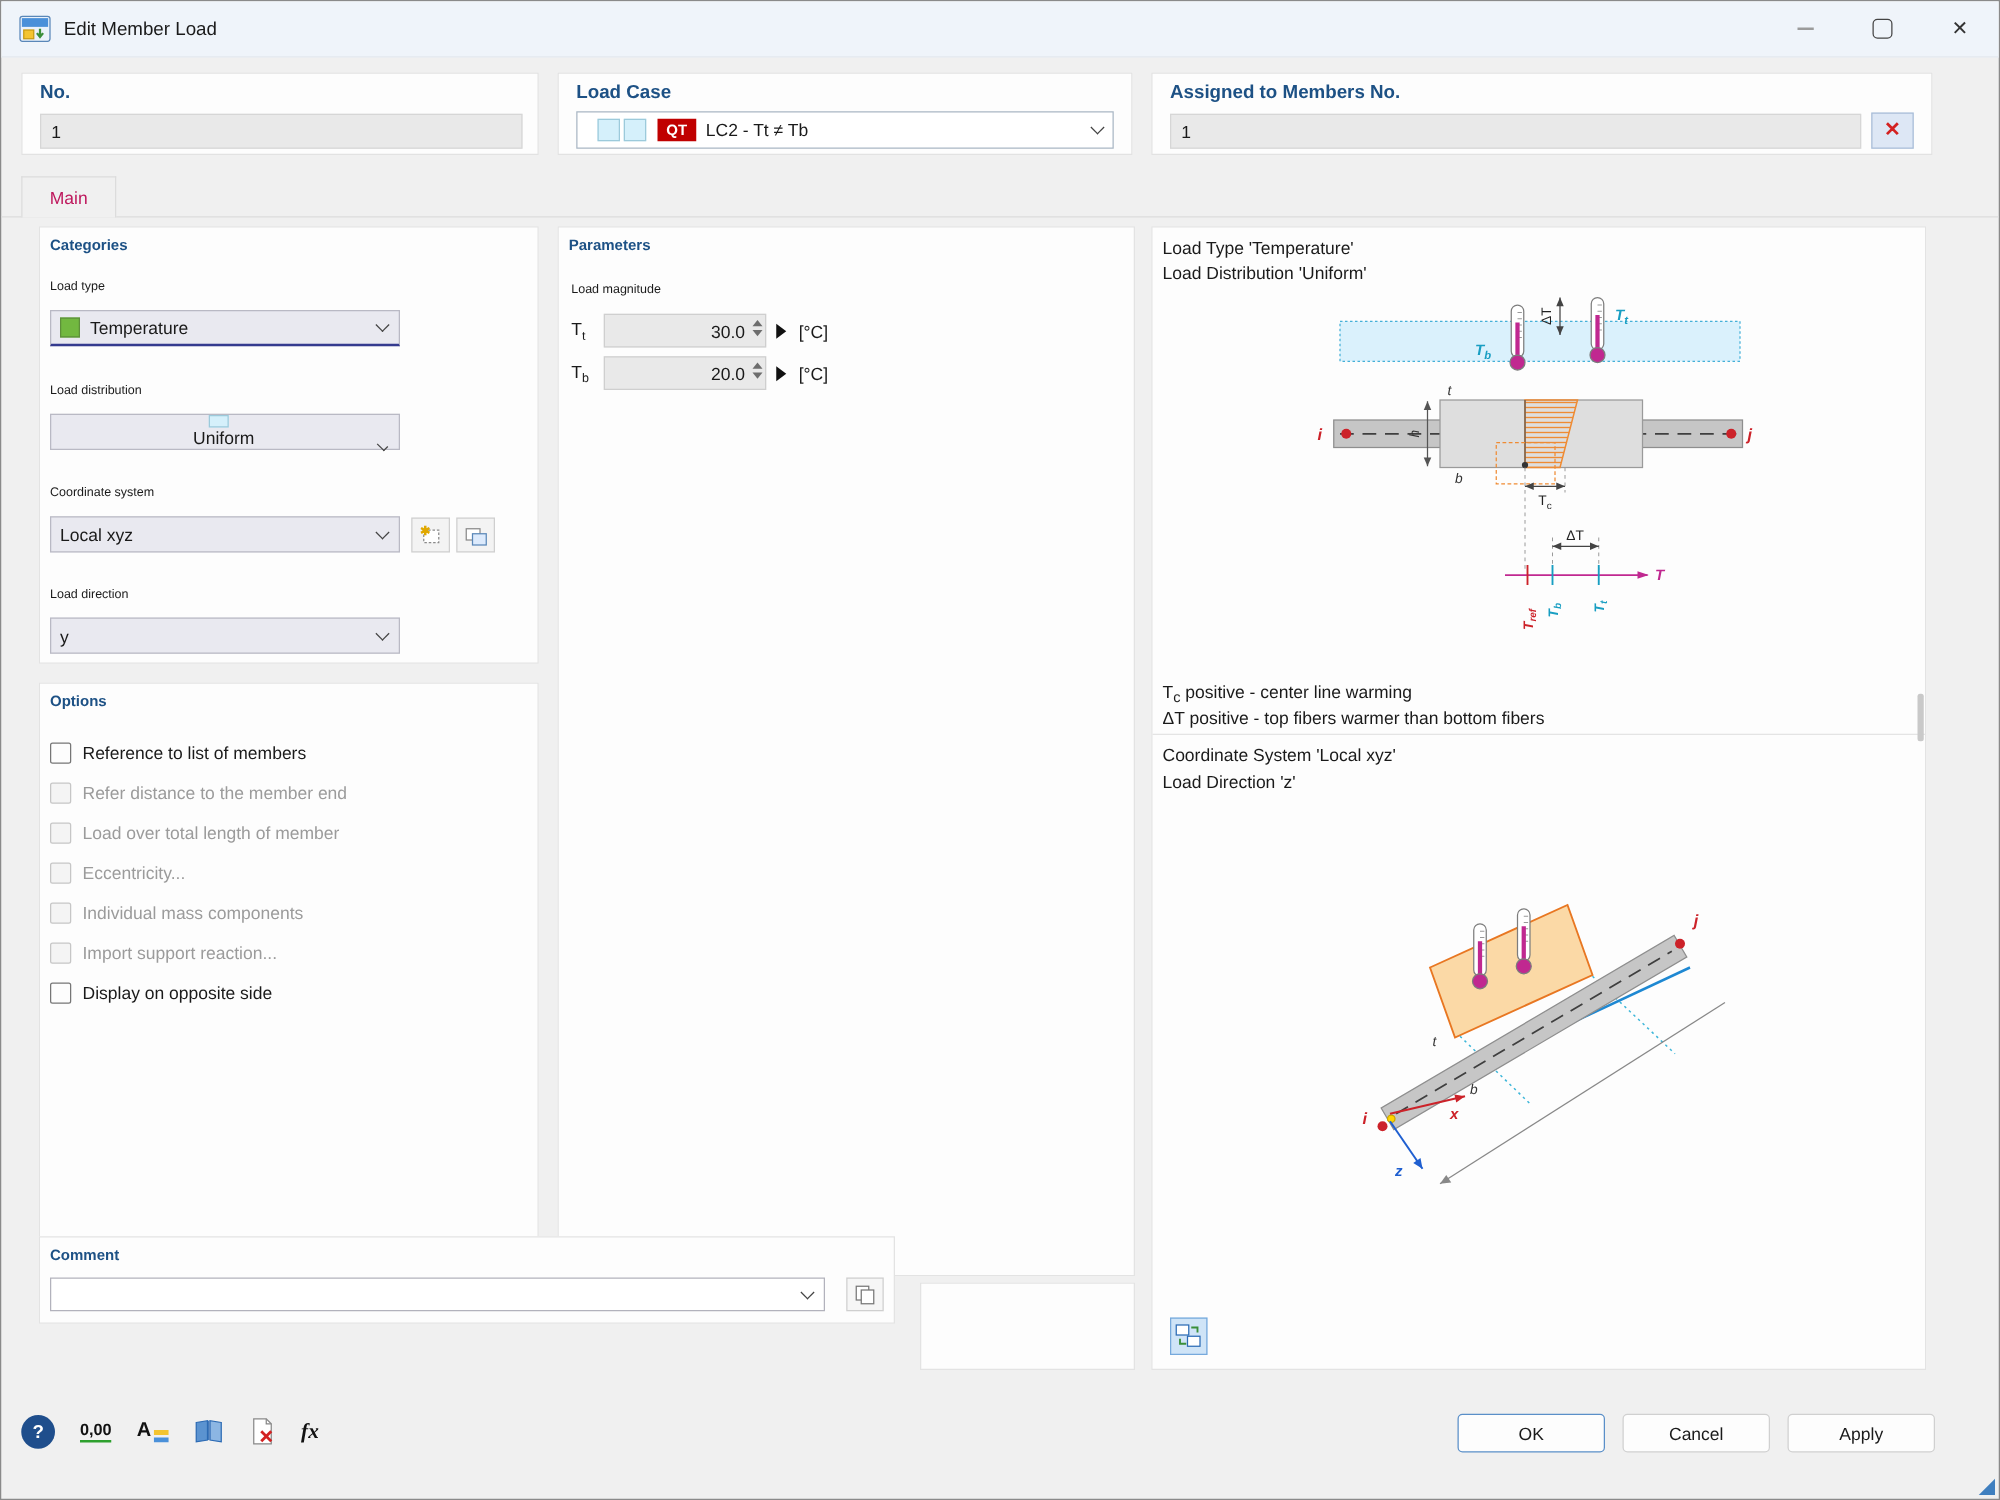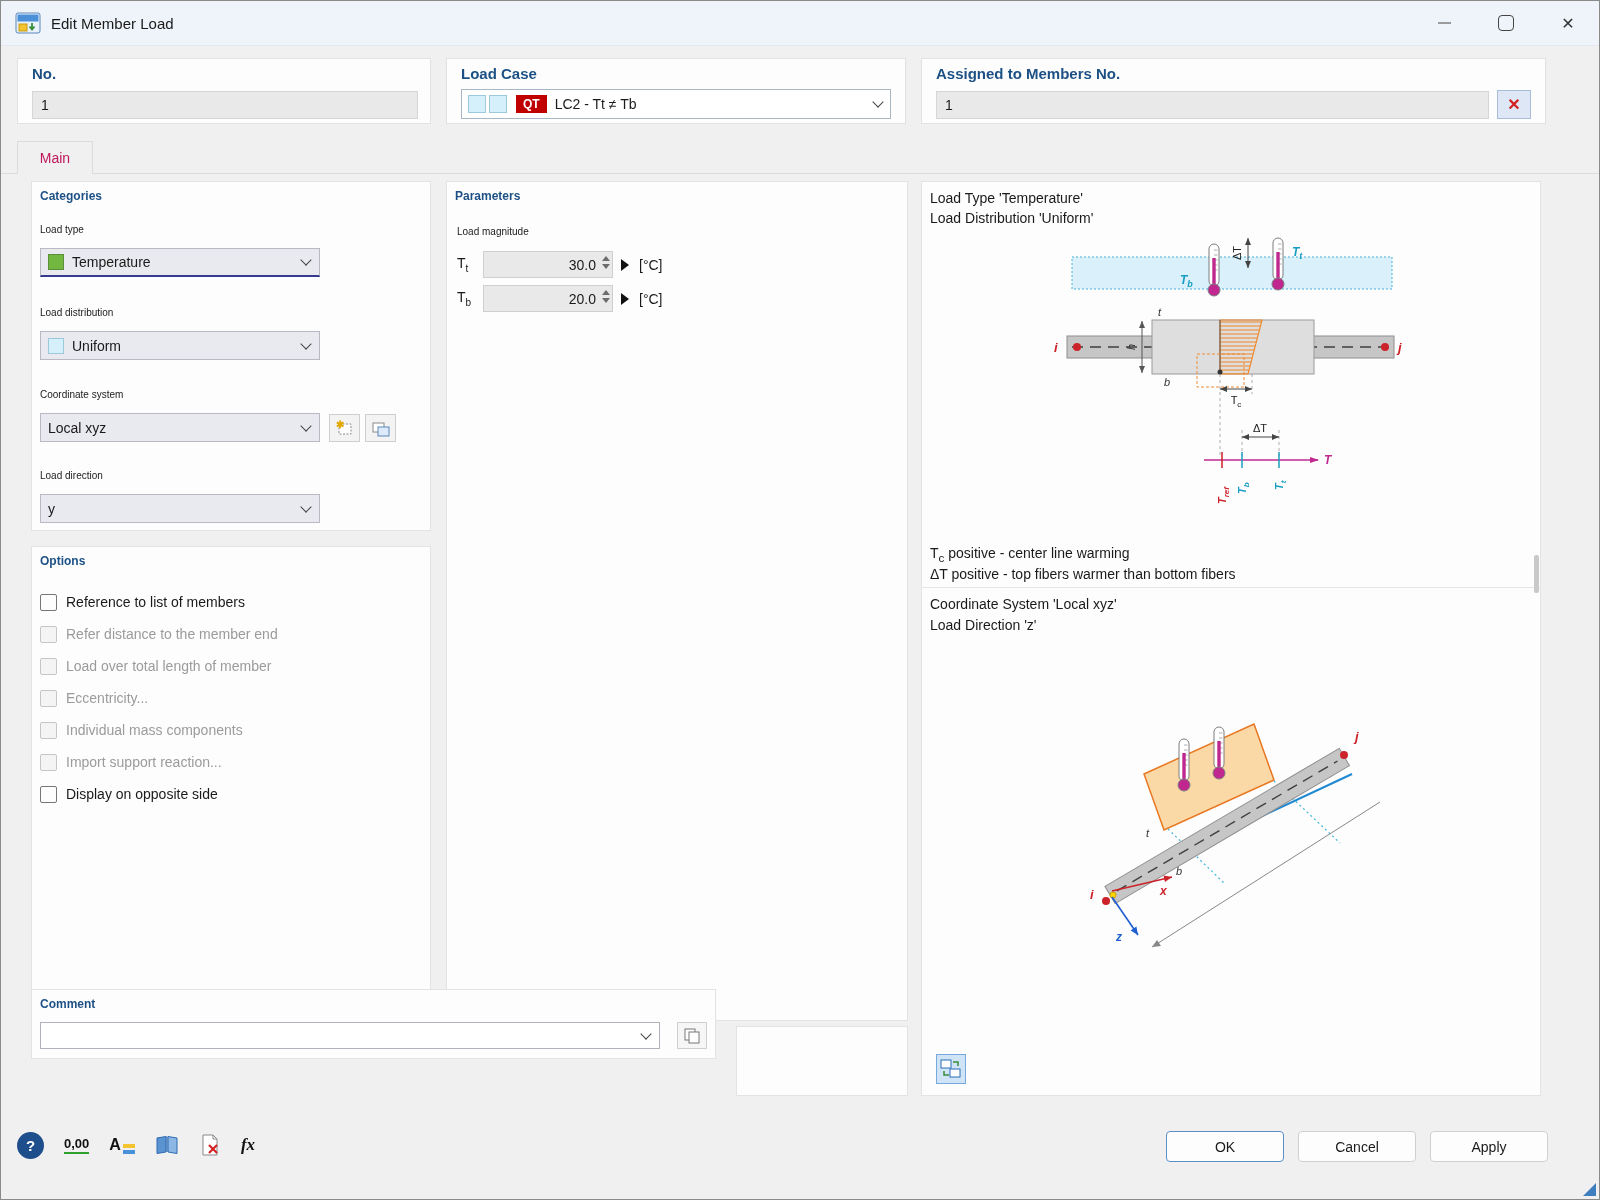--- a/index.html
+++ b/index.html
@@ -20,21 +20,21 @@
   .tgroup { position:absolute; top:57px; height:66px; background:#fdfdfd; border:1px solid #e2e2e2; }
   .tgroup .grp-label { position:absolute; top:6px; left:14px; font-size:15px; font-weight:bold; color:#1d5185; }
   .g-no { left:16px; width:414px; }
   .g-lc { left:445px; width:460px; }
   .g-as { left:920px; width:625px; }
 
   .gray-input { position:absolute; top:32px; left:14px; height:28px; background:#e9e9e9; border:1px solid #d6d6d6; font-size:14px; color:#1a1a1a; padding:0 8px; font-family:"Liberation Sans", sans-serif; }
   .g-no .gray-input { width:386px; }
   .g-as .gray-input { width:553px; }
 
-  .lc-combo { position:absolute; top:30px; left:14px; right:14px; height:30px; background:#fff; border:1px solid #a9b6c4; display:flex; align-items:center; padding:0 8px 0 6px; }
+  .lc-combo { position:absolute; top:30px; left:14px; right:14px; height:30px; background:#fff; border:1px solid #a9b6c4; display:flex; align-items:center; padding:0 8px 0 16px; }
   .swatch { width:18px; height:18px; border:1px solid #9ccadb; background:#d5f0fb; margin-right:3px; }
   .qt-badge { background:#c00000; color:#fff; font-size:12px; font-weight:bold; padding:2px 7px; margin:0 8px 0 6px; }
   .lc-text { font-size:14px; color:#1a1a1a; }
   .chev { width:8px; height:8px; border-right:1.6px solid #444; border-bottom:1.6px solid #444; transform:rotate(45deg); margin-left:auto; margin-top:-4px; }
 
   .deselect-btn { position:absolute; top:31px; right:14px; width:34px; height:29px; background:#dde7f5; border:1px solid #a9bdd8; display:flex; align-items:center; justify-content:center; }
   .deselect-btn .x { color:#d32121; font-weight:bold; font-size:16px; line-height:1; }
 
   
   .content-rule { position:absolute; top:172px; left:0; width:1600px; height:1px; background:#dcdcdc; }
@@ -162,21 +162,21 @@
     <span class="panel-title">Categories</span>
 
     <span class="field-label" style="top:42px;">Load type</span>
     <div class="dd focused" style="top:66px;">
       <span class="dd-swatch"></span>
       <span>Temperature</span>
       <span class="chev"></span>
     </div>
 
     <span class="field-label" style="top:125px;">Load distribution</span>
-    <div class="dd" style="top:149px;">
+    <div class="dd" style="top:149px;flex-direction:column;">
       <span class="dd-swatch cyan"></span>
       <span>Uniform</span>
       <span class="chev"></span>
     </div>
 
     <span class="field-label" style="top:207px;">Coordinate system</span>
     <div class="dd" style="top:231px;">
       <span>Local xyz</span>
       <span class="chev"></span>
     </div>

